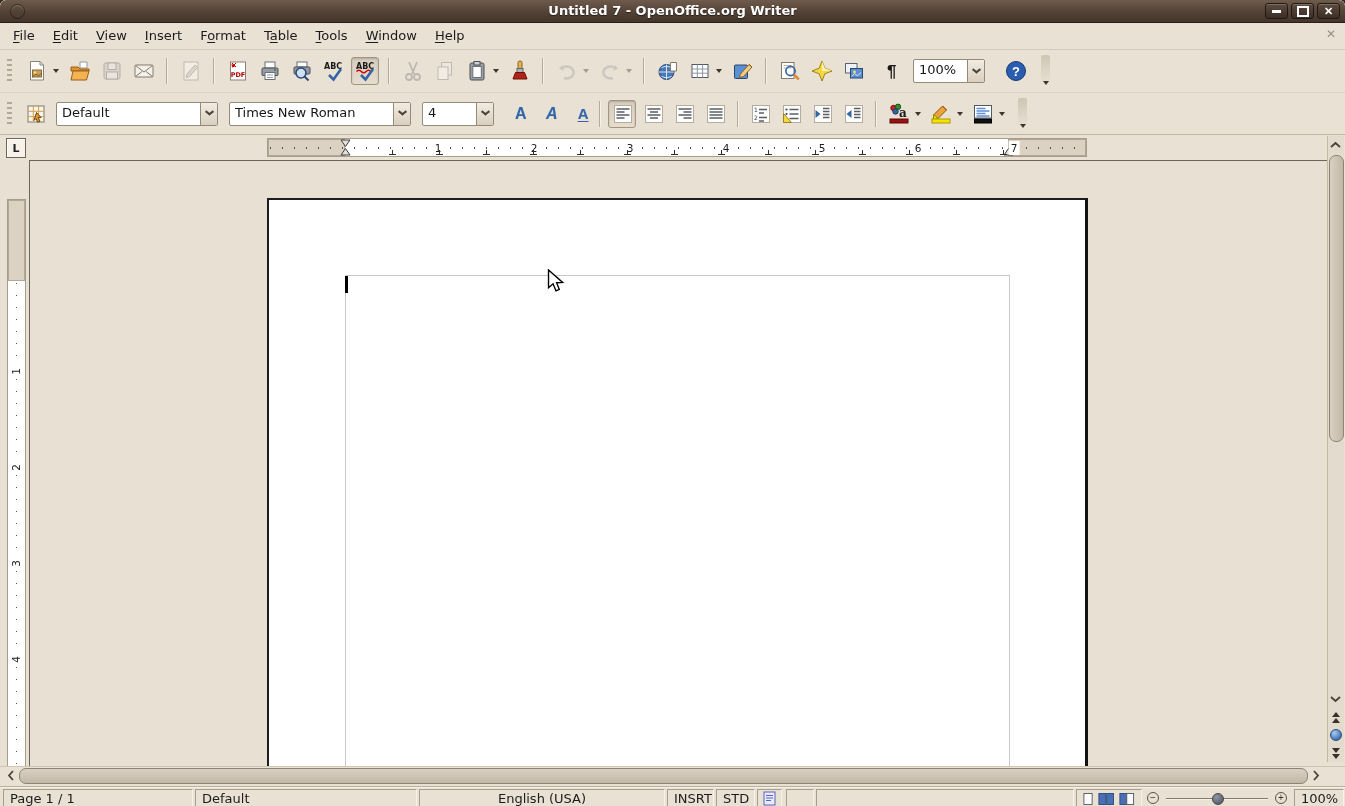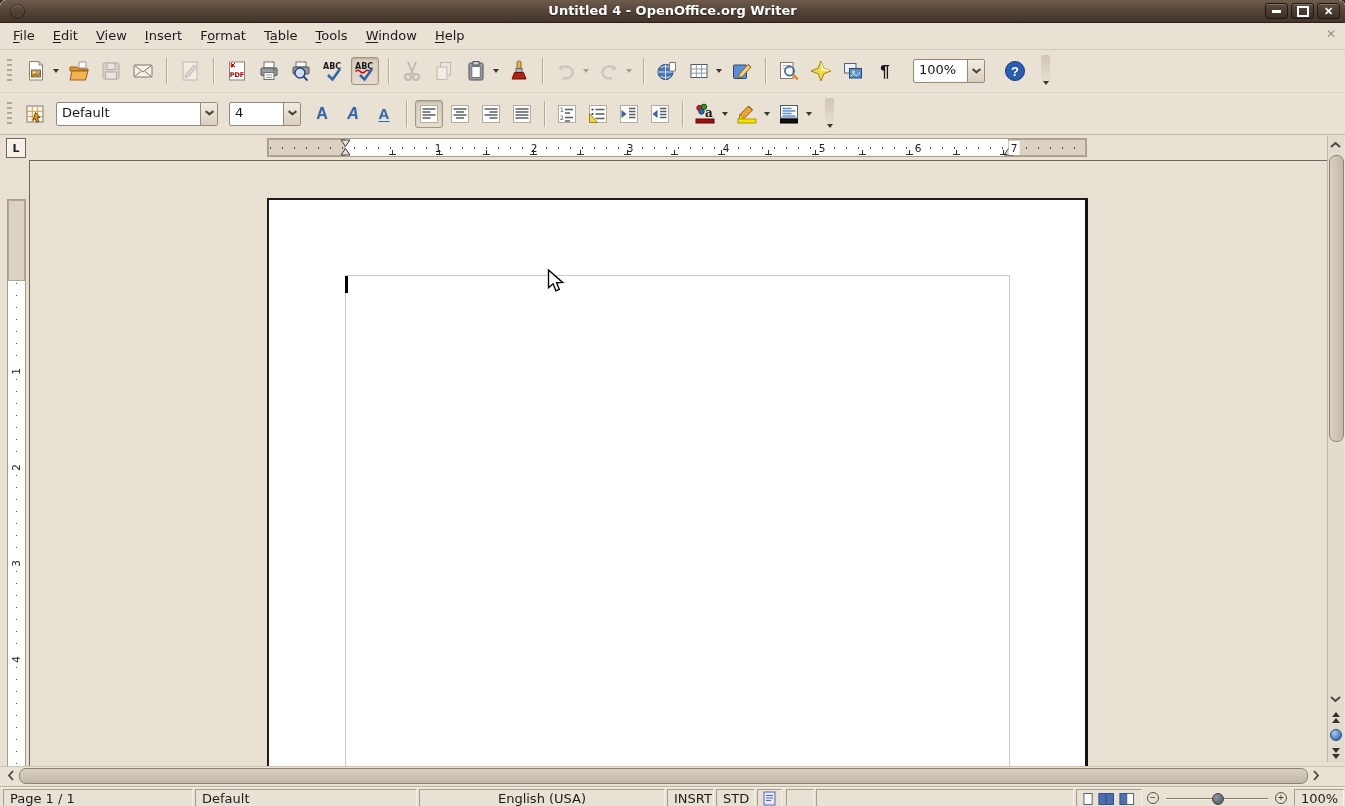--- a/index.html
+++ b/index.html
@@ -25,21 +25,21 @@
   .menu-item u{text-underline-offset:2px;}
   .doc-close{position:absolute;right:9px;top:5px;color:#97917f;font-size:12px;font-weight:bold;line-height:1;}
   
   .toolbar{position:relative;display:flex;align-items:center;background:#e9e1d4;padding-left:5px;}
   .toolbar.std{height:42px;border-bottom:1px solid #ded4c4;gap:4px;}
   .toolbar.fmt{height:41px;border-bottom:1px solid #c2b7a5;box-shadow:0 1px 0 #f3ede2;gap:3px;}
   .grip{width:5px;height:24px;margin:0 6px 0 2px;background:repeating-linear-gradient(to bottom,#b3a897 0 2px,rgba(0,0,0,0) 2px 5px);}
   .tgrp{display:flex;align-items:center;}
   .tbtn{width:28px;height:28px;border:1px solid transparent;background:transparent;border-radius:3px;
         display:flex;align-items:center;justify-content:center;padding:0;}
-  .tbtn .icon{width:23px;height:23px;display:flex;align-items:center;justify-content:center;}
+  .tbtn .icon{width:23px;height:23px;display:flex;align-items:center;justify-content:flex-end;}
   .tbtn svg{display:block;}
   .tbtn.disabled{opacity:.38;filter:grayscale(70%);}
   .tbtn.active{background:linear-gradient(#d7cdbe,#e6ddcf);border:1px solid #a2967f;box-shadow:inset 0 1px 2px rgba(0,0,0,.18);}
   .ddbtn{width:11px;height:28px;border:none;background:transparent;display:flex;align-items:center;justify-content:center;padding:0;}
   .ddarr{width:0;height:0;border-left:3.5px solid transparent;border-right:3.5px solid transparent;border-top:4.5px solid #3f3629;}
   .ddbtn.disabled .ddarr{opacity:.4;}
   .tsep{width:1px;height:26px;background:#b6ab9a;box-shadow:1px 0 0 #f6f1e7;margin:0 5px;align-self:center;}
   .glyph{font-size:17px;color:#5a5a5a;font-weight:bold;line-height:1;}
   .glyph.dark{color:#171717;font-size:16px;}
   
@@ -111,21 +111,21 @@
   .pmbtn{position:absolute;top:3px;width:12px;height:12px;border-radius:50%;border:1px solid #5c5546;color:#3c362c;
          font-size:10px;line-height:10px;text-align:center;background:transparent;padding:0;}
 </style>
 </head>
 <body>
 
 <div class="app">
 
   <div class="titlebar">
     <span class="winmenu"></span>
-    <div class="title-text">Untitled 4 - OpenOffice.org Writer</div>
+    <div class="title-text">Untitled 7 - OpenOffice.org Writer</div>
     <div class="winbtns">
       <button class="wb">
           <span class="bar"></span>
         </button>
       <button class="wb">
           <span class="box"></span>
         </button>
       <button class="wb">
           <span class="x">✕</span>
         </button>
@@ -448,20 +448,26 @@
                 <rect x="3" y="3" width="16" height="16" fill="#f8f4ec" stroke="#83796a"></rect>
                 <path d="M3 8.3 h16 M3 13.6 h16 M8.3 3 v16 M13.6 3 v16" stroke="#d0a24a"></path>
                 <path d="M11.5 9.5 l4.5 5 h-2.8 l1.8 3.8 -2.2 1 -1.8 -3.8 -2 2z" fill="#e8952f" stroke="#6e4a10"></path>
               </svg>
             </span>
           </button>
         </span>
       </div>
     <div class="combo" style="width:160px">
       <span class="cval">Default</span>
+      <button class="cbtn">
+          <span class="chev"></span>
+        </button>
+    </div>
+    <div class="combo" style="width:180px">
+      <span class="cval">Times New Roman</span>
       <button class="cbtn">
           <span class="chev"></span>
         </button>
     </div>
     <div class="combo" style="width:70px">
       <span class="cval">4</span>
       <button class="cbtn">
           <span class="chev"></span>
         </button>
     </div>

